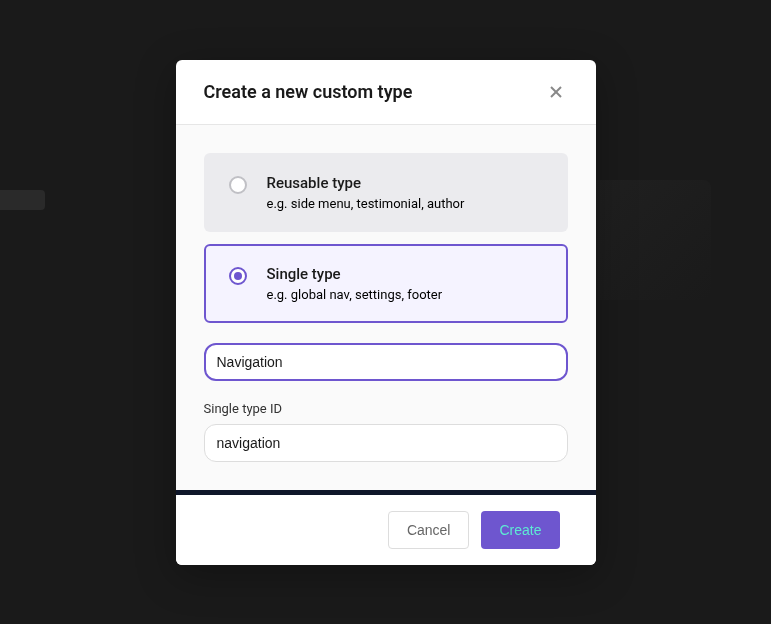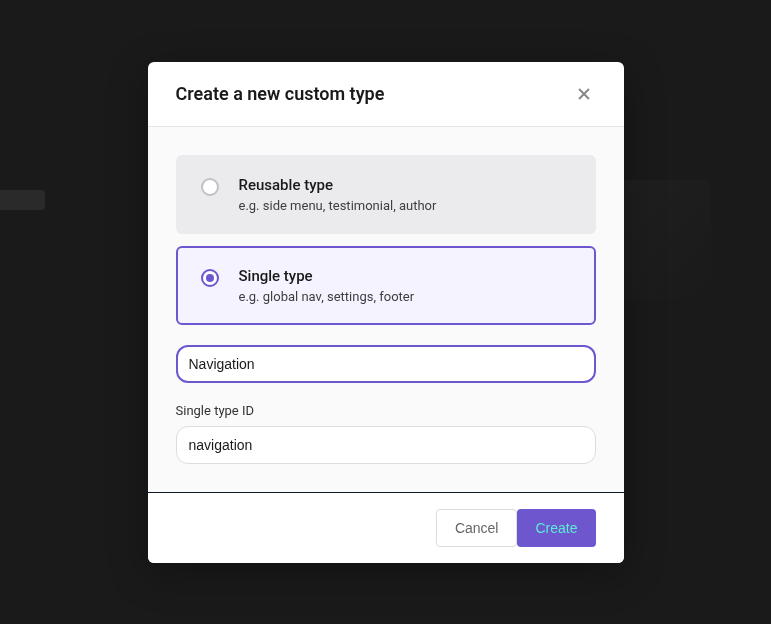--- a/index.html
+++ b/index.html
@@ -43,21 +43,21 @@
       position: absolute;
       top: 190px;
       left: 0;
       width: 45px;
       height: 20px;
       background: #2a2a2a;
       border-radius: 0 4px 4px 0;
     }
     
     .modal {
-      width: 476px;
+      width: 420px;
       background: #ffffff;
       border-radius: 6px;
       box-shadow: 0 10px 40px rgba(0,0,0,0.3);
       position: relative;
       z-index: 10;
     }
     
     .modal-header {
       display: flex;
       align-items: center;
@@ -141,21 +141,21 @@
     
     .type-title {
       font-size: 15px;
       color: #1a1a1a;
       font-weight: 500;
       margin-bottom: 4px;
     }
     
     .type-description {
       font-size: 13px;
-      color: #404040;
+      color: #000000;
     }
     
     .form-group {
       margin-top: 20px;
     }
     
     .form-label {
       display: block;
       font-size: 13px;
       color: #333;
@@ -172,24 +172,25 @@
       background: #fff;
       outline: none;
     }
     
     .form-input.focused {
       border: 2px solid #6e56cf;
       padding: 9px 11px;
     }
     
     .modal-footer {
-      padding: 16px 28px;
-      border-top: 1px solid #0f172a;
+      padding: 16px 36px;
+      border-top: 5px solid #0f172a;
       display: flex;
       justify-content: flex-end;
+      gap: 12px;
       background: #fff;
       border-radius: 0 0 6px 6px;
     }
     
     .btn {
       padding: 10px 18px;
       border-radius: 4px;
       font-size: 14px;
       cursor: pointer;
       border: none;

